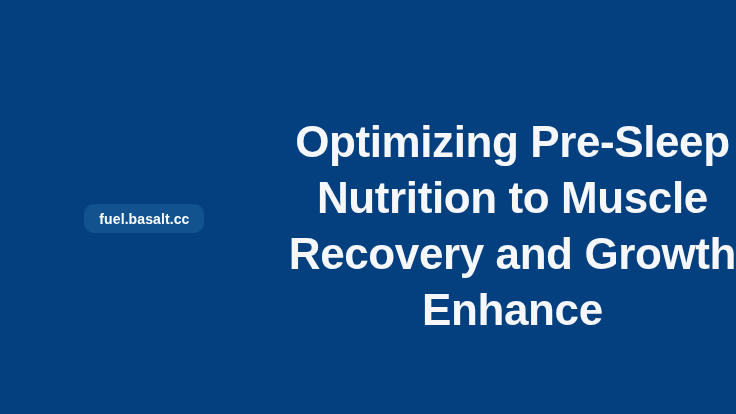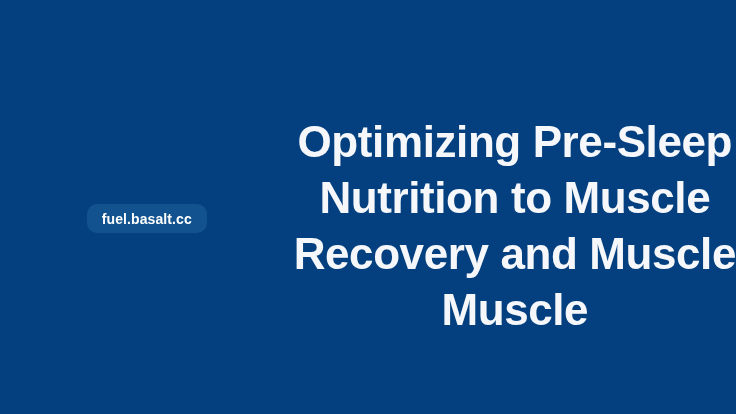--- a/index.html
+++ b/index.html
@@ -91,18 +91,18 @@
   <div class="badge-row">
     <div class="badge">
       <span class="badge-label">fuel.basalt.cc</span>
     </div>
   </div>
 
   <div class="headline-wrap">
     <h1 class="headline">
       <span class="headline-line">Optimizing Pre-Sleep</span>
       <span class="headline-line">Nutrition to Muscle</span>
-      <span class="headline-line">Recovery and Muscle</span>
-      <span class="headline-line">Muscle</span>
+      <span class="headline-line">Recovery and Growth</span>
+      <span class="headline-line">Enhance</span>
     </h1>
   </div>
 
 </div>
 
 </body></html>

